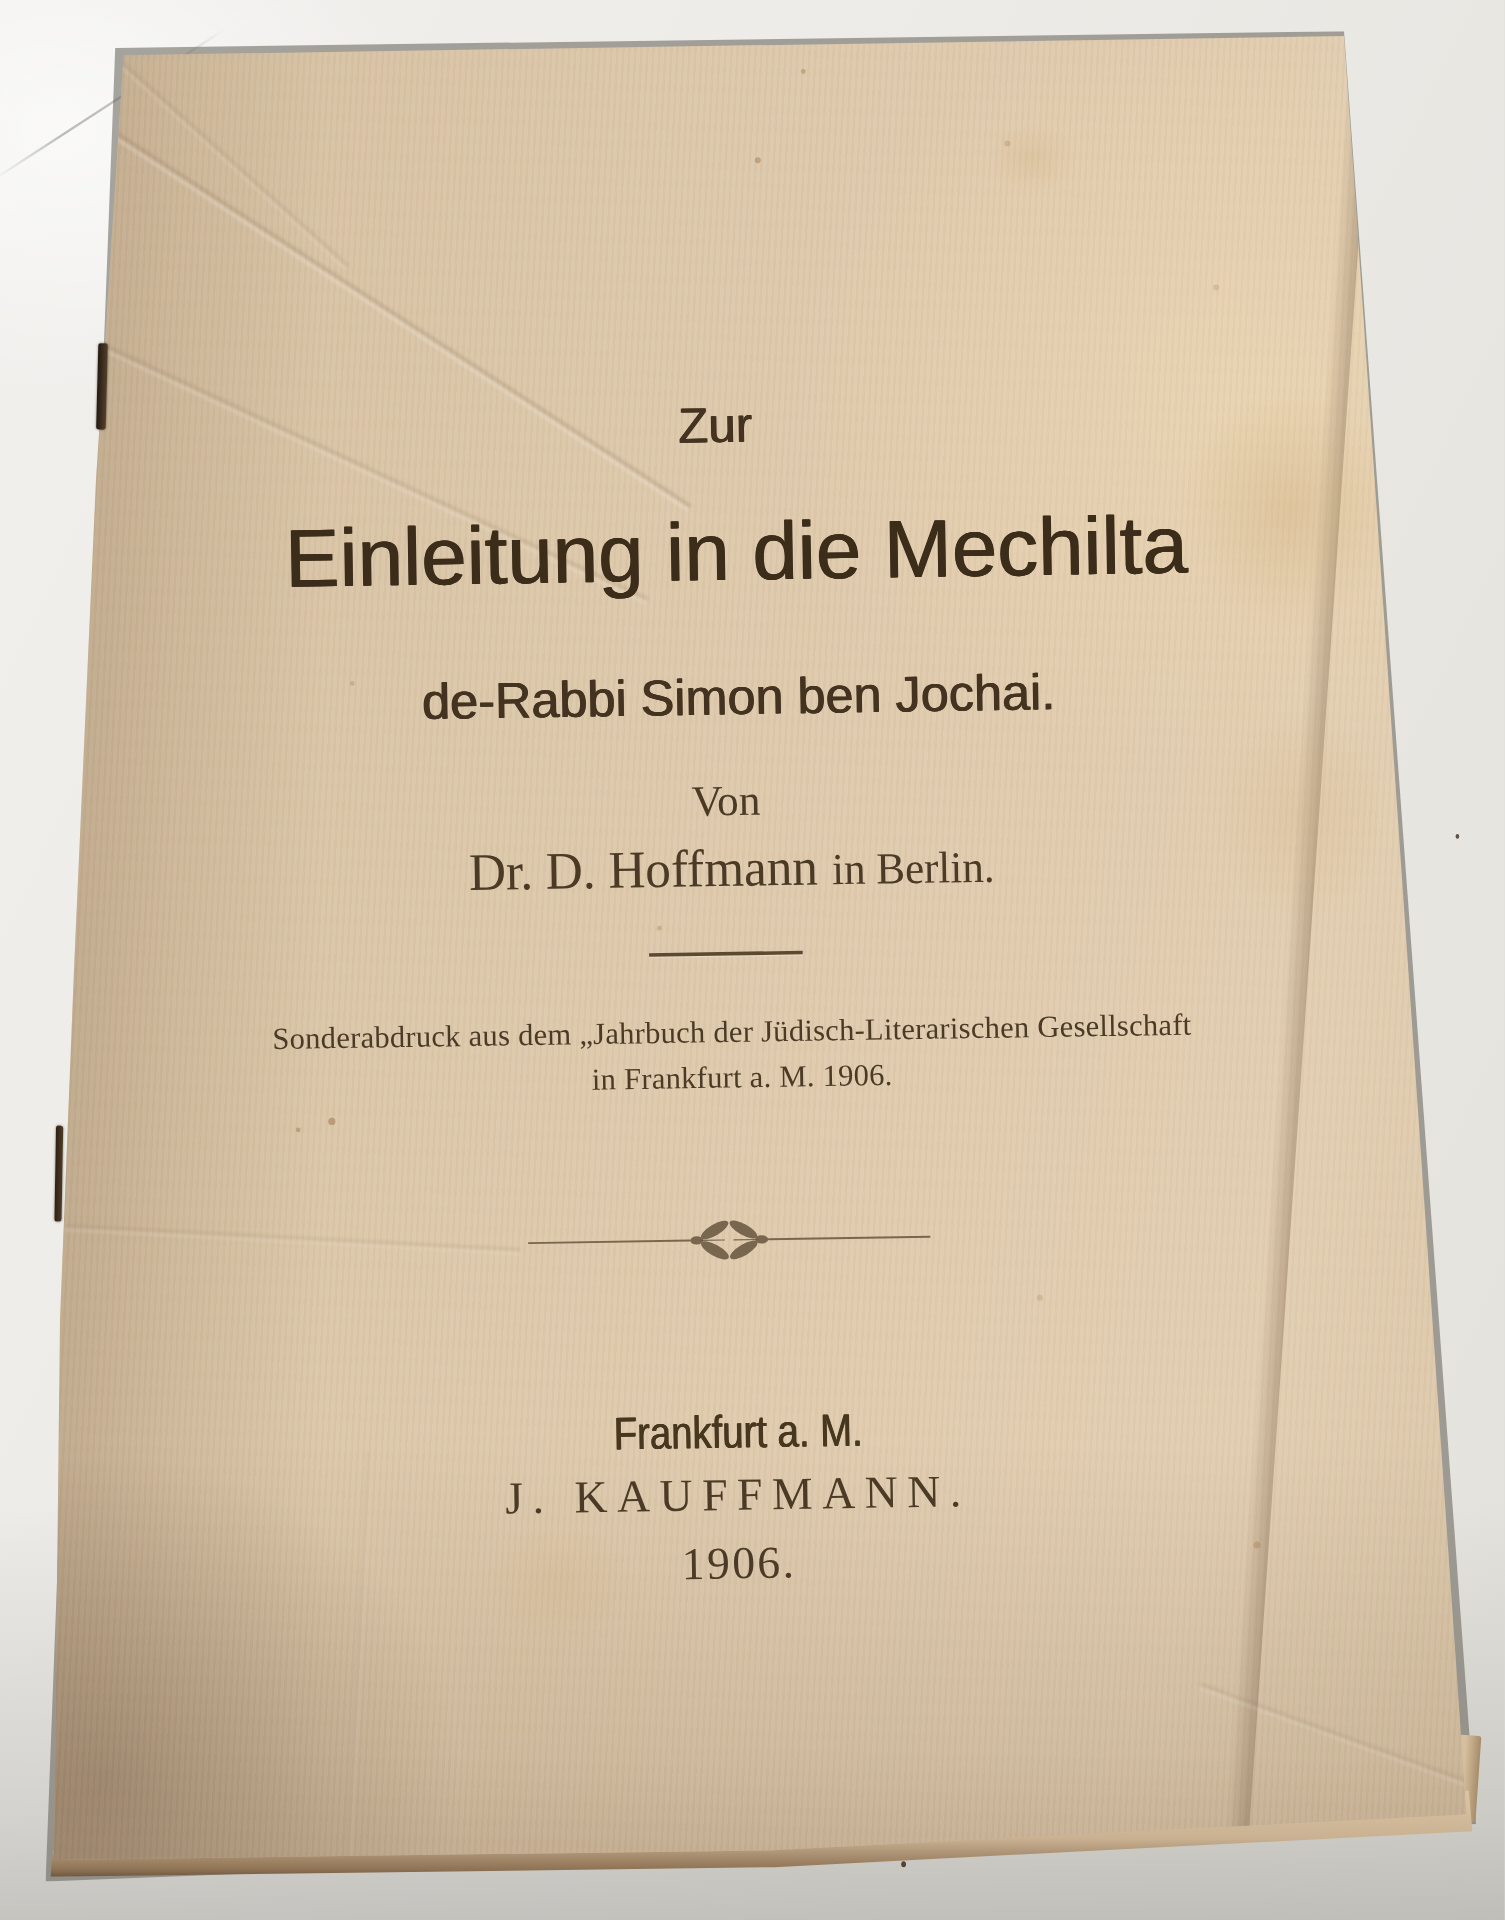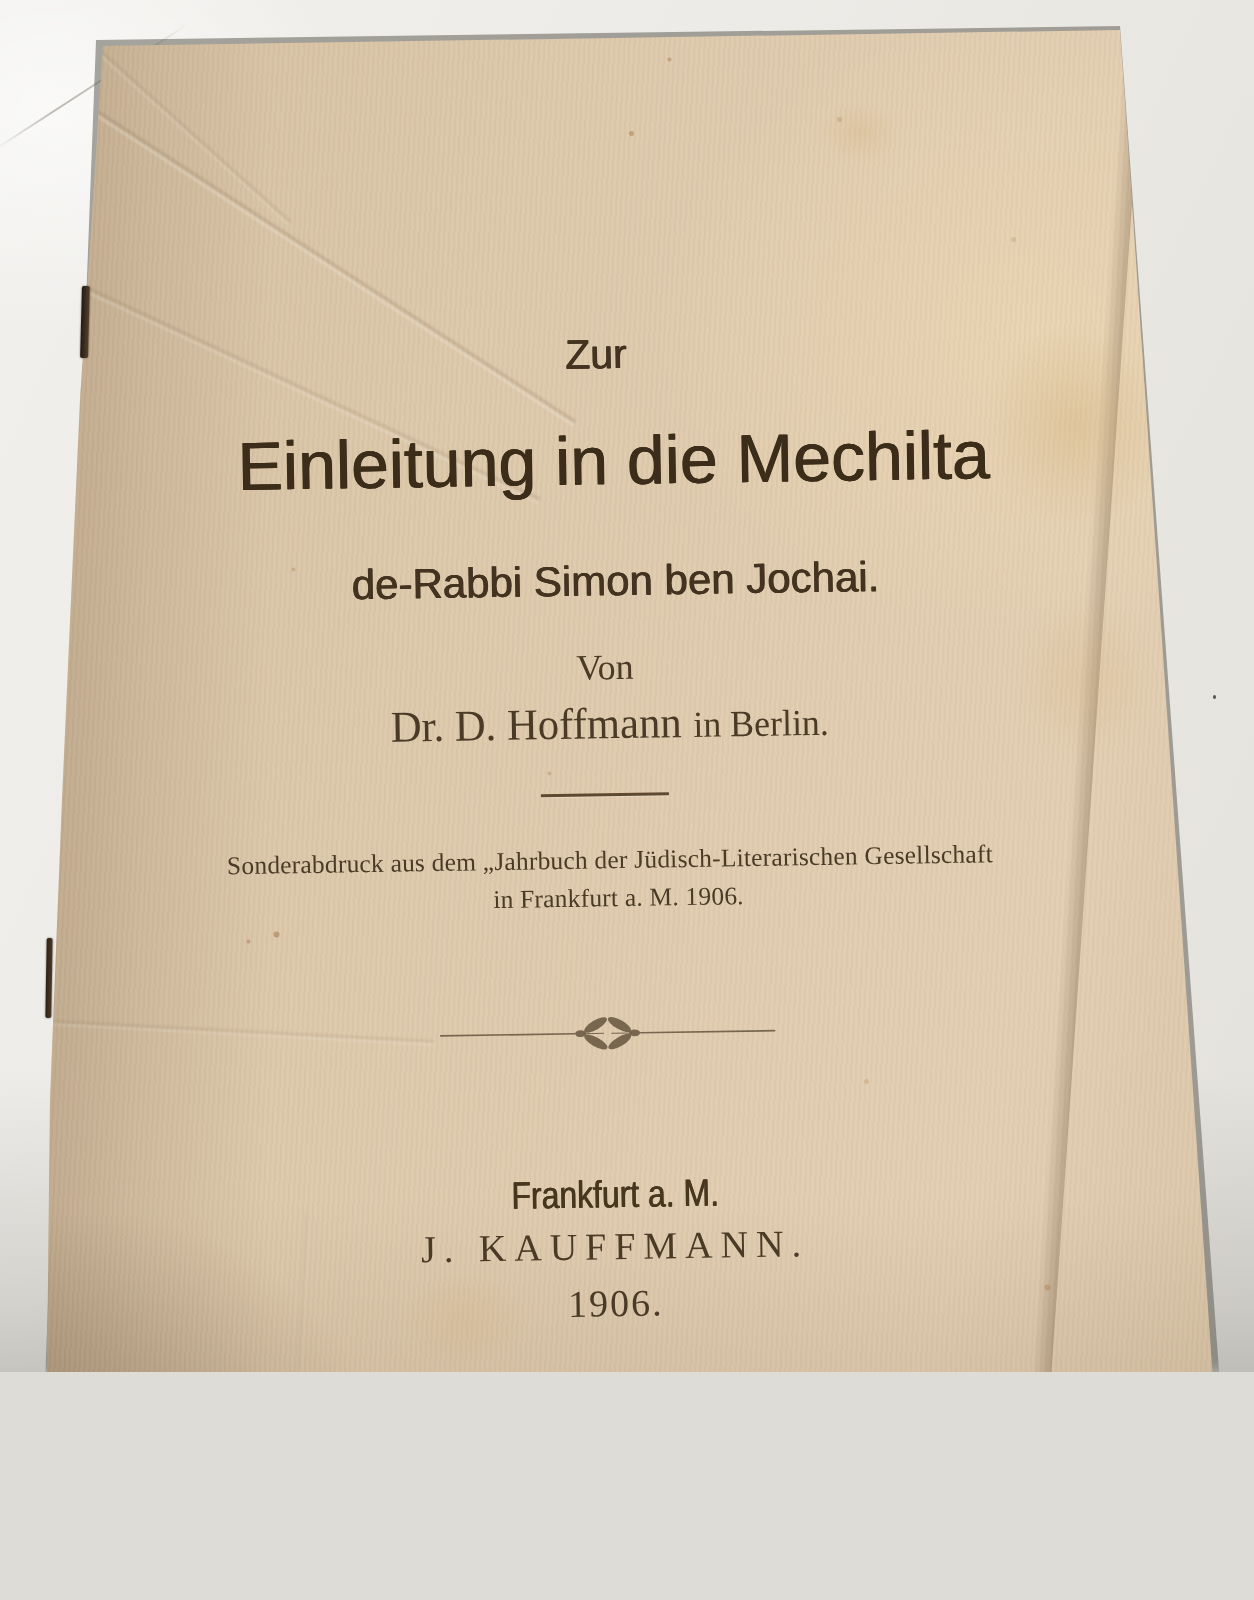--- a/index.html
+++ b/index.html
@@ -1,20 +1,20 @@
 <!DOCTYPE html>
 <html><head>
 <meta charset="utf-8">
 <title>Booklet title page photo</title>
 <style>
   * { margin:0; padding:0; box-sizing:border-box; }
   html,body { width:1254px; height:1600px; overflow:hidden; background:#dedcd7;
               font-family:"Liberation Sans","DejaVu Sans",sans-serif; }
 
-  #photo { position:relative; width:1254px; height:1372px; overflow:hidden;
+  #photo { position:relative; width:1254px; height:1600px; overflow:hidden;
     background:
       radial-gradient(420px 320px at 55px 110px, rgba(255,255,255,0.65), rgba(255,255,255,0) 70%),
       linear-gradient(180deg, rgba(0,0,0,0) 78%, rgba(118,116,110,0.22) 95%, rgba(108,106,100,0.30) 100%),
       linear-gradient(115deg, #f1f0ed 0%, #ecebe7 40%, #e8e6e1 70%, #e3e2dd 100%);
   }
 
   .bg-crack { position:absolute; left:-24px; top:86px; width:230px; height:2px;
     background:linear-gradient(90deg, rgba(150,146,138,0), rgba(150,146,138,0.6) 30%, rgba(150,146,138,0.5) 70%, rgba(150,146,138,0));
     transform:rotate(-33deg); }
 

